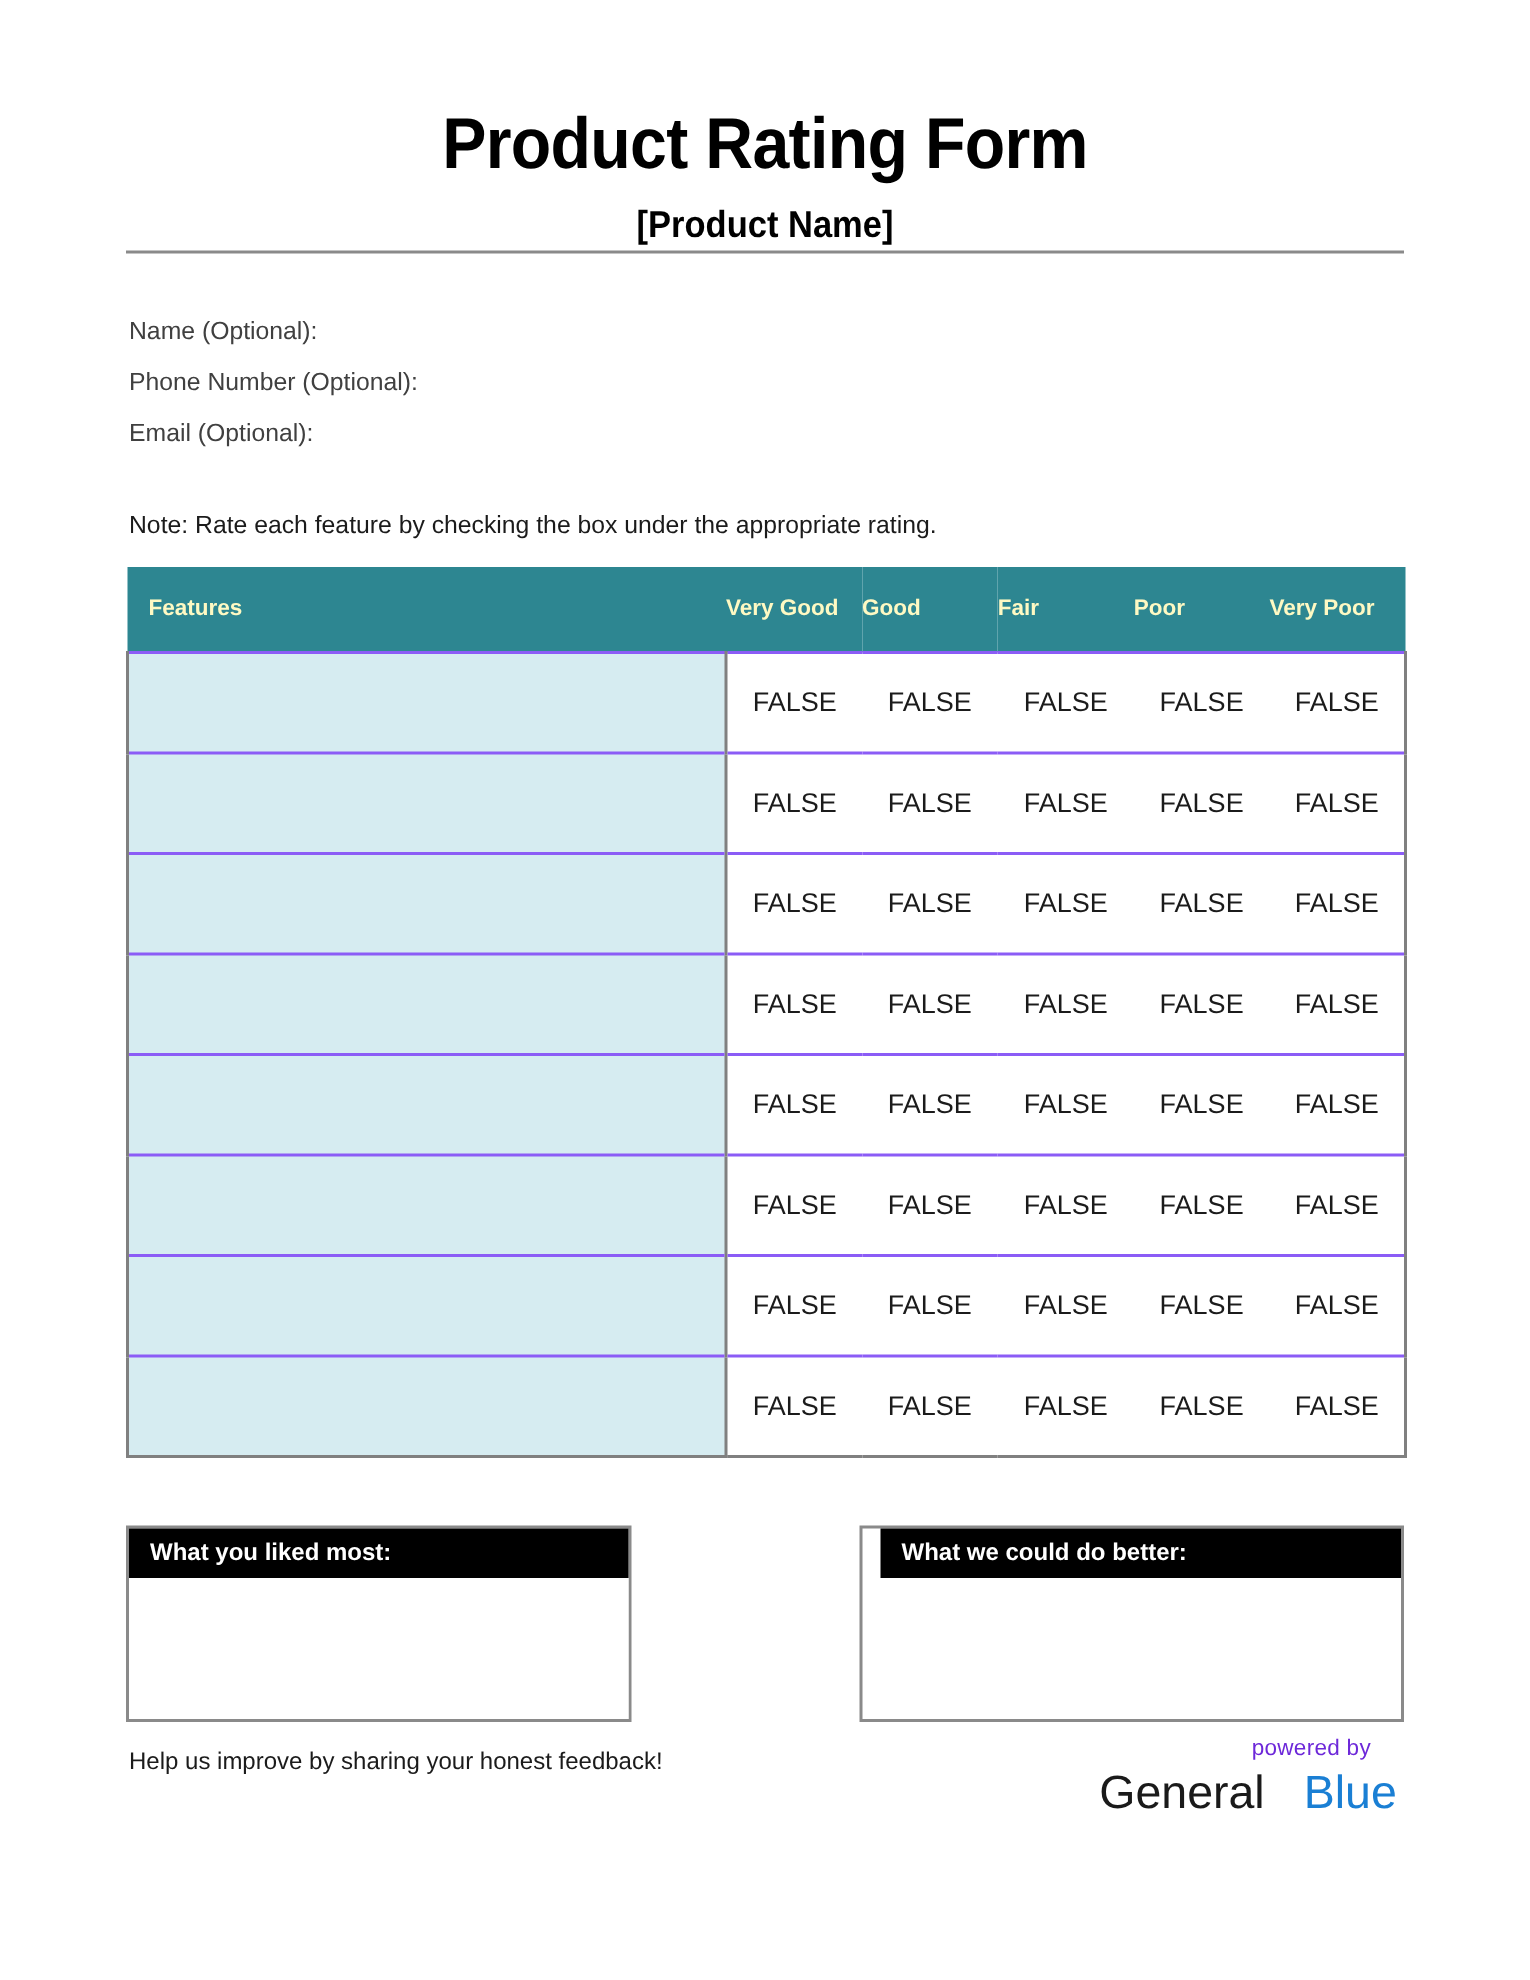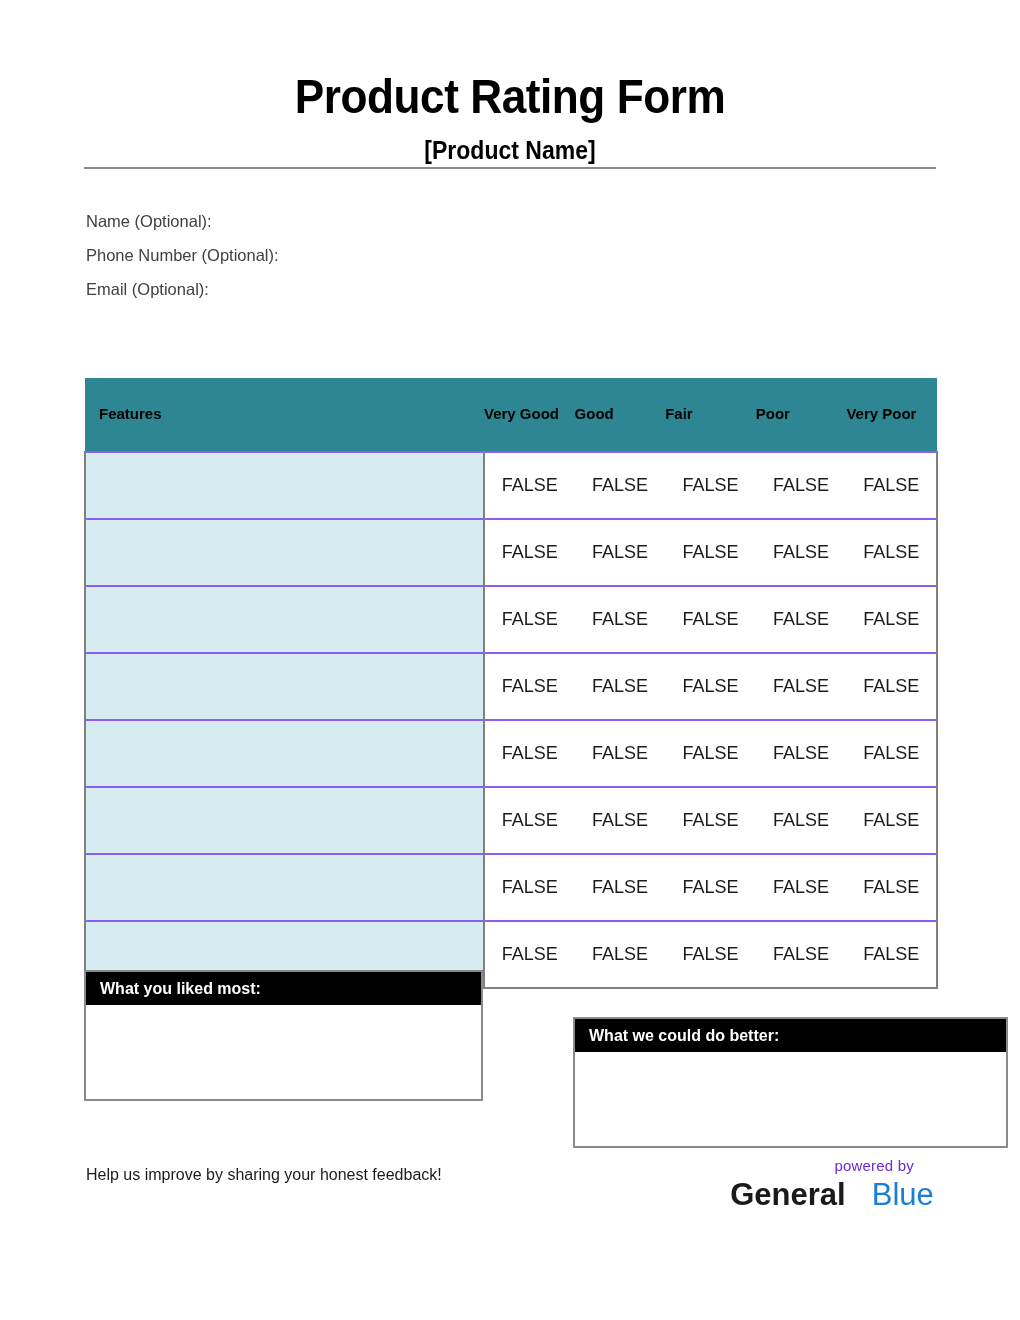--- a/index.html
+++ b/index.html
@@ -97,24 +97,24 @@
     table-layout: fixed;
   }
   .rating-table th,
   .rating-table td {
     padding: 0;
     margin: 0;
   }
 
   .thead-row th {
     background: #2d8691;
-    color: #000000;
+    color: #fef9c3;
     font-size: 15px;
     font-weight: bold;
-    height: 74px;
+    height: 57px;
     line-height: 1.12;
     vertical-align: middle;
     border: none;
   }
   .th-features {
     text-align: left;
     padding-left: 14px !important;
     width: 399px;
   }
   .th-rating {
@@ -144,22 +144,22 @@
   .cell-rating.last {
     border-right: 2px solid #808080;
   }
 
   
   .comment-box {
     position: absolute;
     border: 2px solid #8a8a8a;
     background: #ffffff;
   }
-  .comment-box.left  { left: 84px;  top: 970px; width: 399px; height: 131px; }
-  .comment-box.right { left: 573px; top: 1017px; width: 435px; height: 131px; }
+  .comment-box.left  { left: 84px;  top: 1017px; width: 337px; height: 131px; }
+  .comment-box.right { left: 573px; top: 1017px; width: 363px; height: 131px; padding-left: 12px; }
 
   .comment-head {
     background: #000000;
     color: #ffffff;
     font-size: 16px;
     font-weight: bold;
     height: 33px;
     line-height: 33px;
     padding-left: 14px;
     white-space: nowrap;
@@ -192,38 +192,39 @@
     line-height: 1.1;
     text-align: right;
     padding-right: 22px;
   }
   .brand-name {
     font-size: 31px;
     line-height: 1.15;
     white-space: nowrap;
     margin-top: 2px;
   }
-  .brand-general { color: #1a1a1a; font-weight: bold; }
+  .brand-general { color: #1a1a1a; }
   .brand-blue    { color: #1a7fd4; margin-left: 26px; }
 </style>
 </head>
 <body>
 
 <div class="page">
 
   <div class="doc-title">Product Rating Form</div>
   <div class="doc-subtitle">[Product Name]</div>
   <div class="title-rule"></div>
 
   <div class="field-list">
     <div class="field-row">Name (Optional):</div>
     <div class="field-row">Phone Number (Optional):</div>
     <div class="field-row">Email (Optional):</div>
   </div>
 
+  <div class="note-line">Note: Rate each feature by checking the box under the appropriate rating.</div>
 
   <table class="rating-table">
     <thead>
       <tr class="thead-row">
         <th class="th-features">Features</th>
         <th class="th-rating">Very Good</th>
         <th class="th-rating">Good</th>
         <th class="th-rating">Fair</th>
         <th class="th-rating">Poor</th>
         <th class="th-rating">Very Poor</th>

